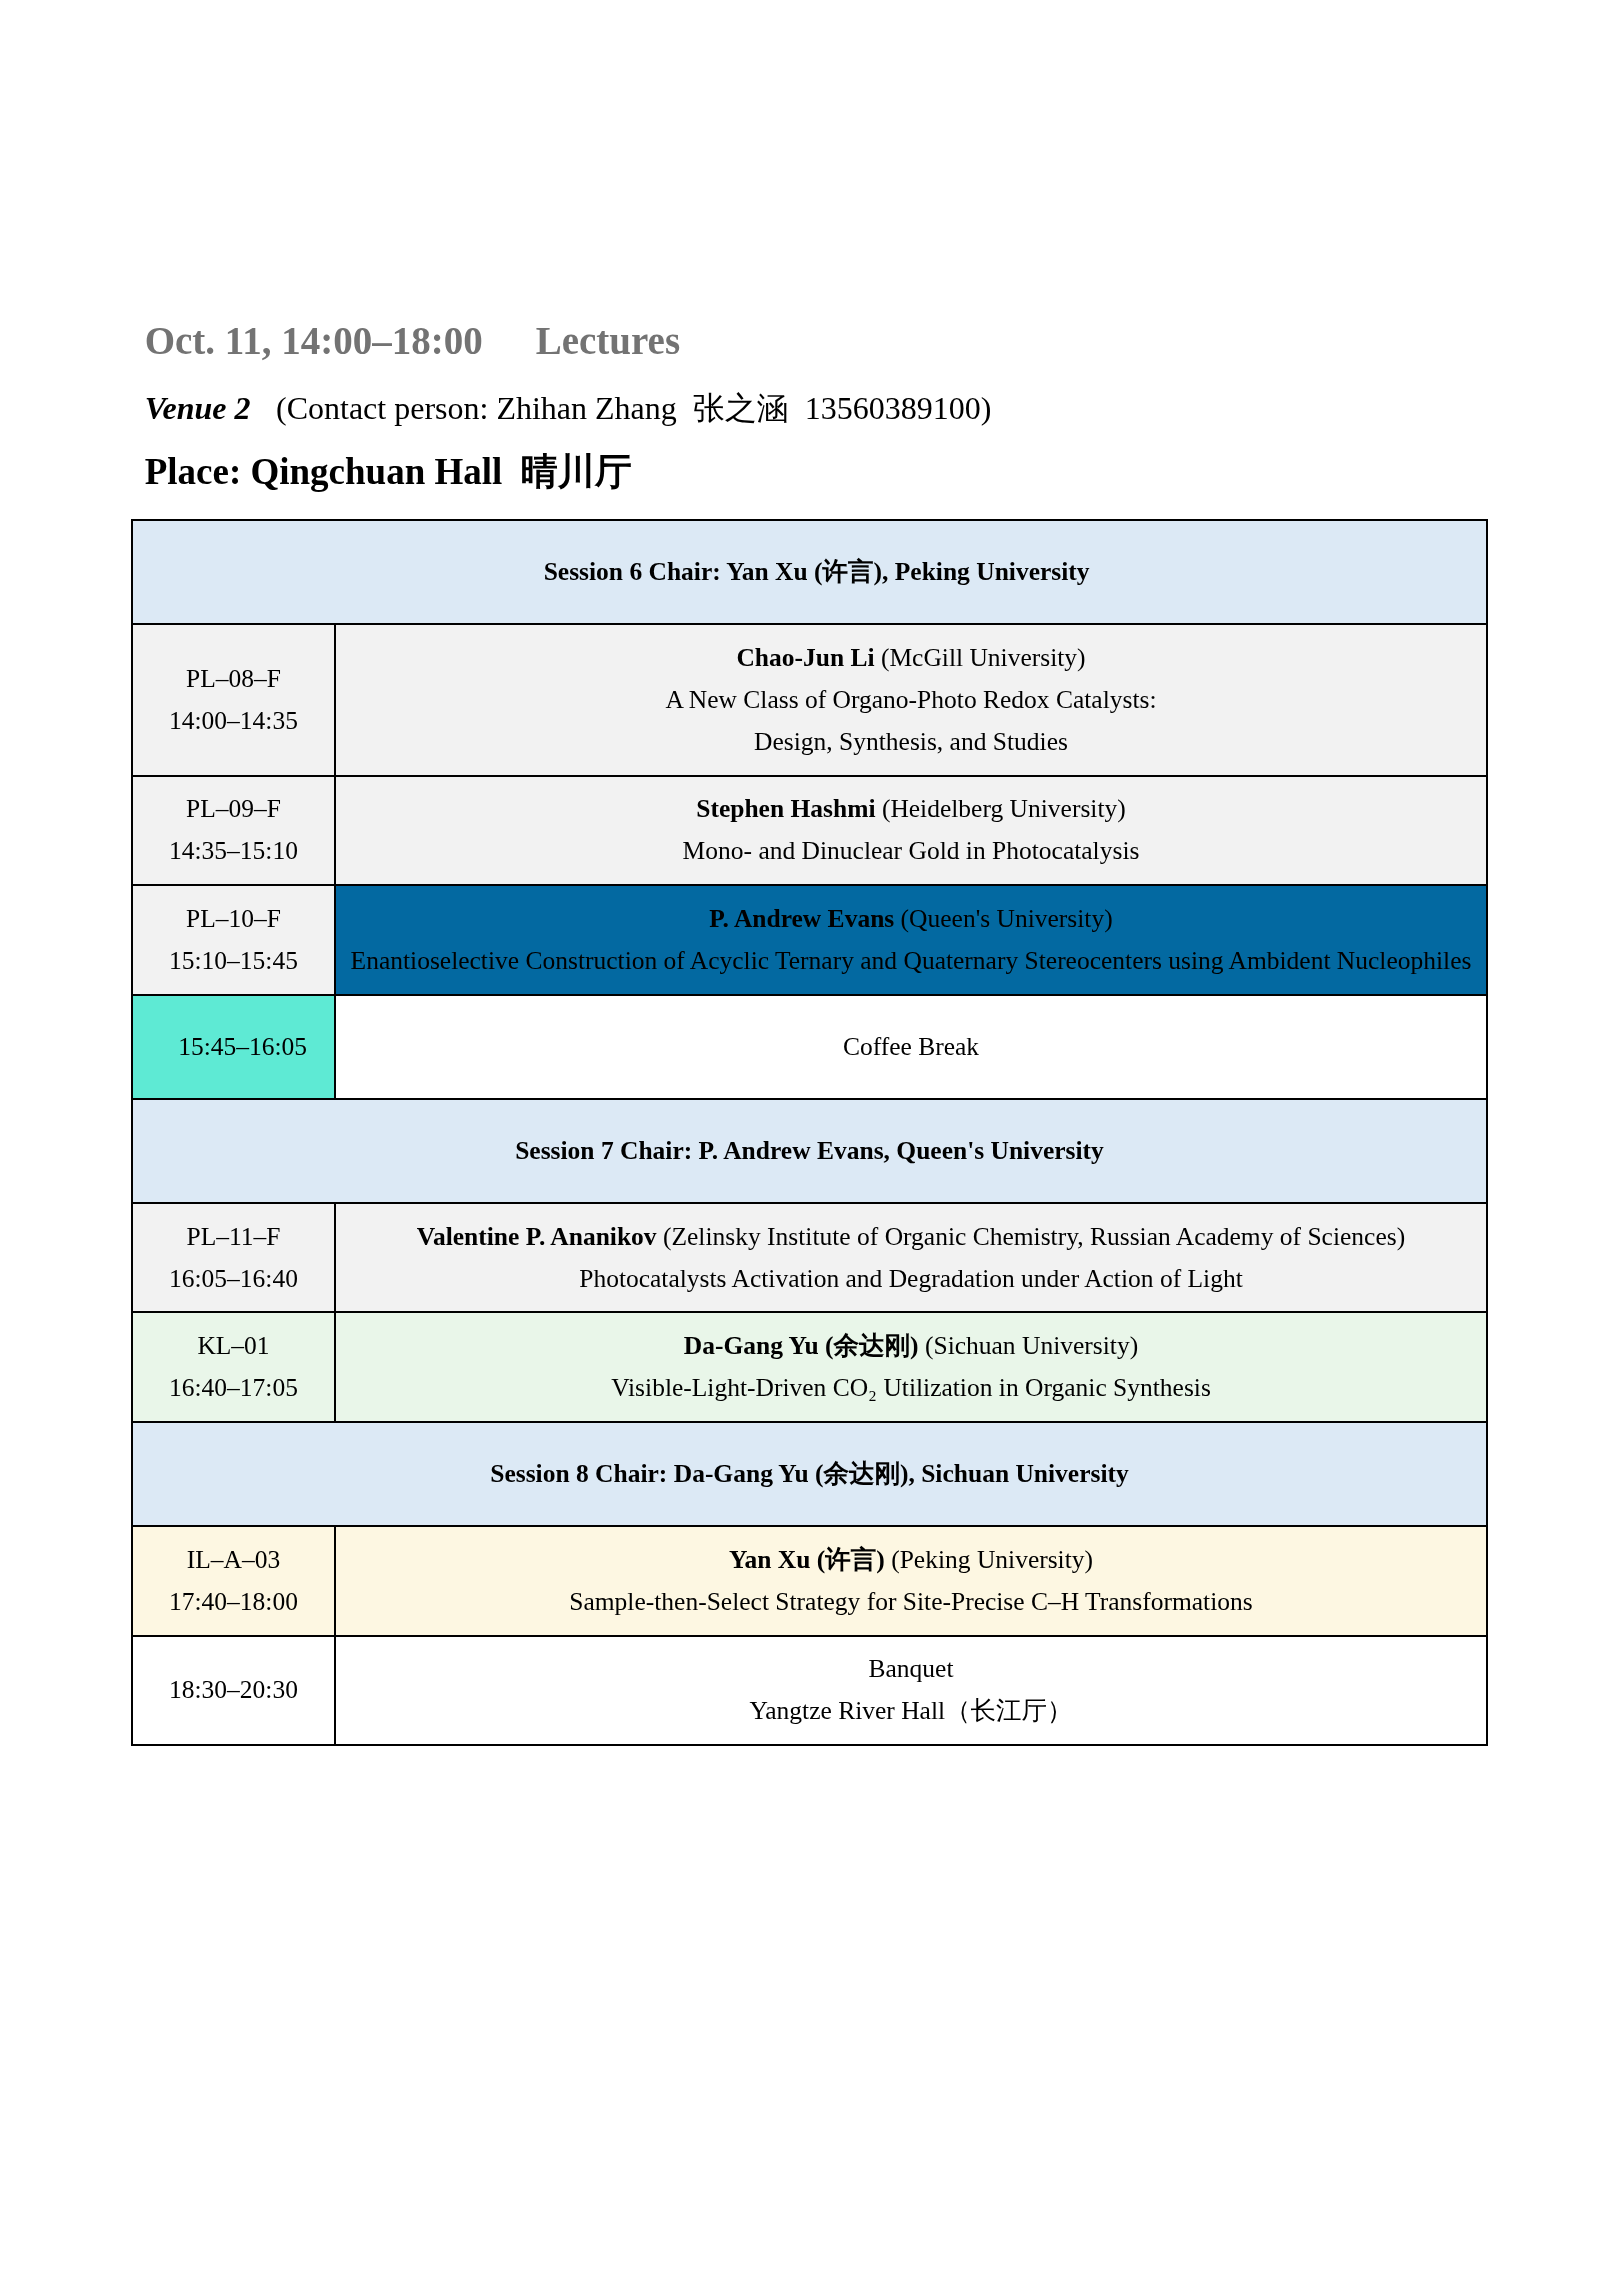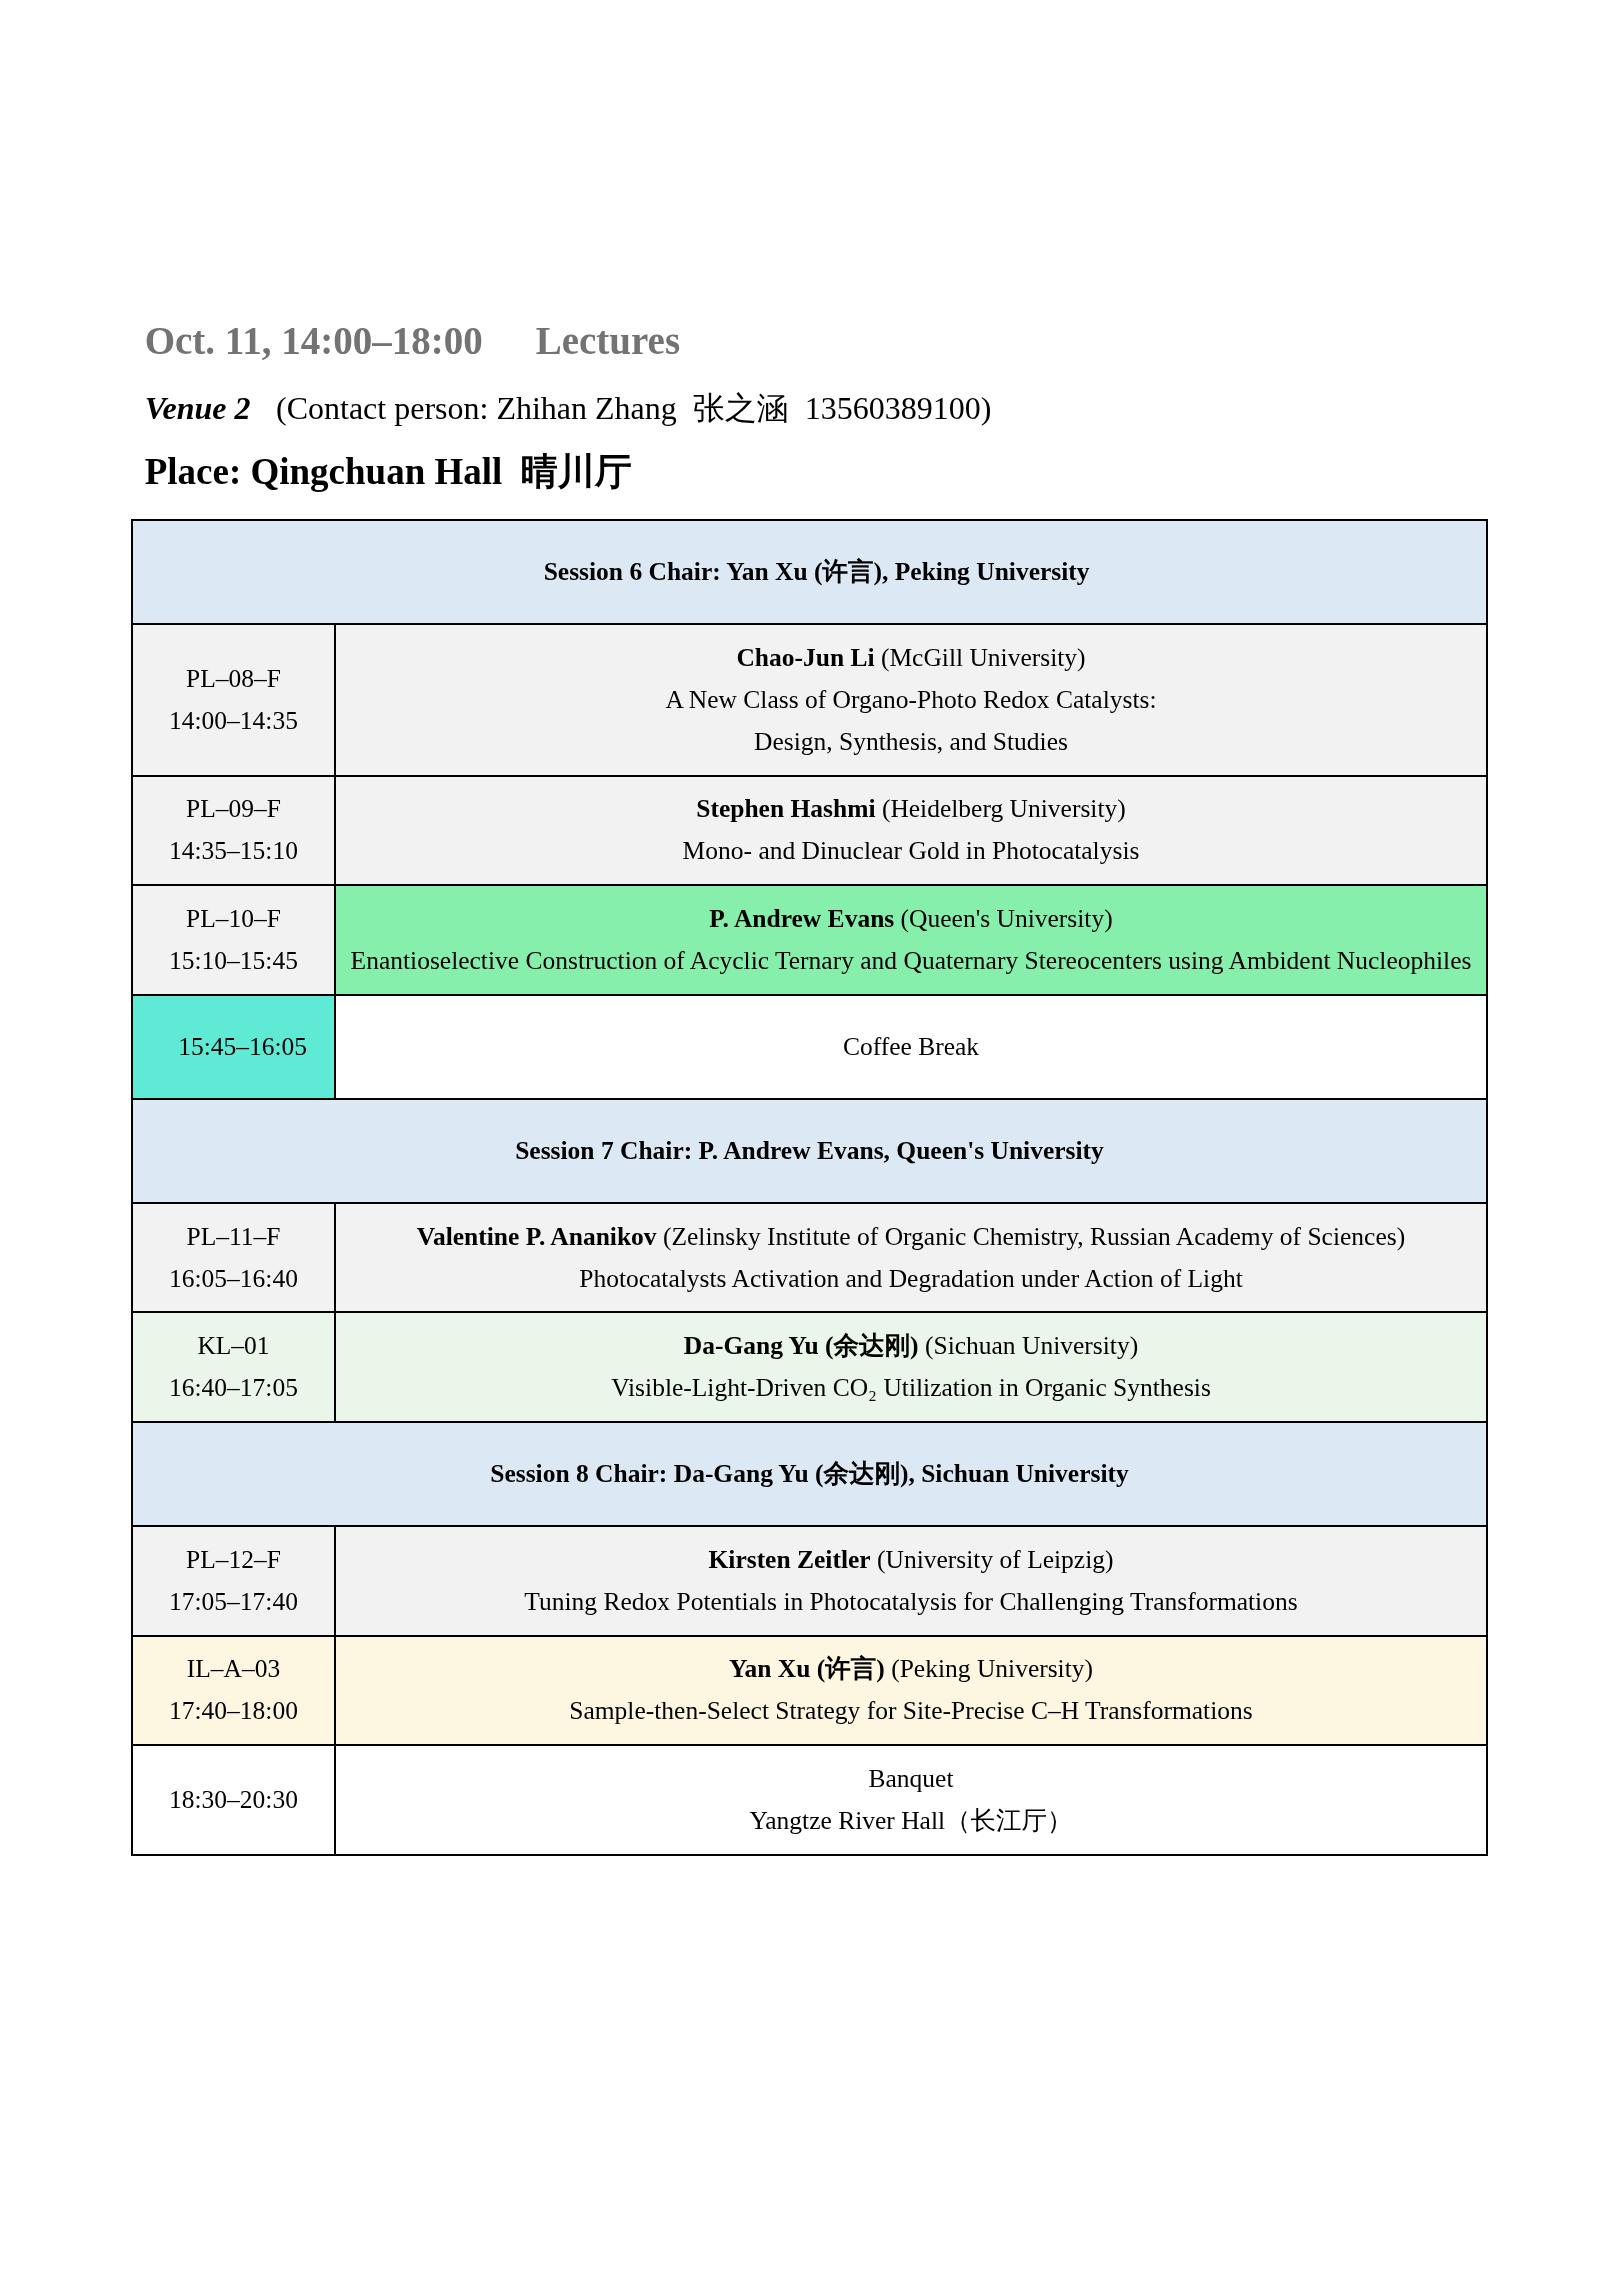--- a/index.html
+++ b/index.html
@@ -104,21 +104,21 @@
           <td class="talk-cell" style="background: rgb(242, 242, 242);">
             <div><span class="speaker-name">Stephen Hashmi</span><span> (Heidelberg University)</span></div>
             <div>Mono- and Dinuclear Gold in Photocatalysis</div>
           </td>
         </tr>
         <tr>
           <td class="code-cell" style="background: rgb(242, 242, 242);">
             <div>PL–10–F</div>
             <div>15:10–15:45</div>
           </td>
-          <td class="talk-cell" style="background: #86efac;">
+          <td class="talk-cell" style="background: #0369a1;">
             <div><span class="speaker-name">P. Andrew Evans</span><span> (Queen's University)</span></div>
             <div>Enantioselective Construction of Acyclic Ternary and Quaternary Stereocenters using Ambident Nucleophiles</div>
           </td>
         </tr>
         <tr>
           <td class="code-cell" style="background: #5eead4; padding-left: 28px;">
             <div>15:45–16:05</div>
           </td>
           <td class="talk-cell" style="background: rgb(255, 255, 255);">
             <div>Coffee Break</div>
@@ -144,30 +144,20 @@
           </td>
           <td class="talk-cell" style="background: rgb(233, 246, 233);">
             <div><span class="speaker-name">Da-Gang Yu (余达刚)</span><span> (Sichuan University)</span></div>
             <div>Visible-Light-Driven CO₂ Utilization in Organic Synthesis</div>
           </td>
         </tr>
         <tr>
           <td colspan="2" class="session-cell" style="background: rgb(220, 233, 245);">Session 8 Chair: Da-Gang Yu (余达刚), Sichuan University</td>
         </tr>
         <tr>
-          <td class="code-cell" style="background: rgb(242, 242, 242);">
-            <div>PL–12–F</div>
-            <div>17:05–17:40</div>
-          </td>
-          <td class="talk-cell" style="background: rgb(242, 242, 242);">
-            <div><span class="speaker-name">Kirsten Zeitler</span><span> (University of Leipzig)</span></div>
-            <div>Tuning Redox Potentials in Photocatalysis for Challenging Transformations</div>
-          </td>
-        </tr>
-        <tr>
           <td class="code-cell" style="background: rgb(253, 247, 226);">
             <div>IL–A–03</div>
             <div>17:40–18:00</div>
           </td>
           <td class="talk-cell" style="background: rgb(253, 247, 226);">
             <div><span class="speaker-name">Yan Xu (许言)</span><span> (Peking University)</span></div>
             <div>Sample-then-Select Strategy for Site-Precise C–H Transformations</div>
           </td>
         </tr>
         <tr>

